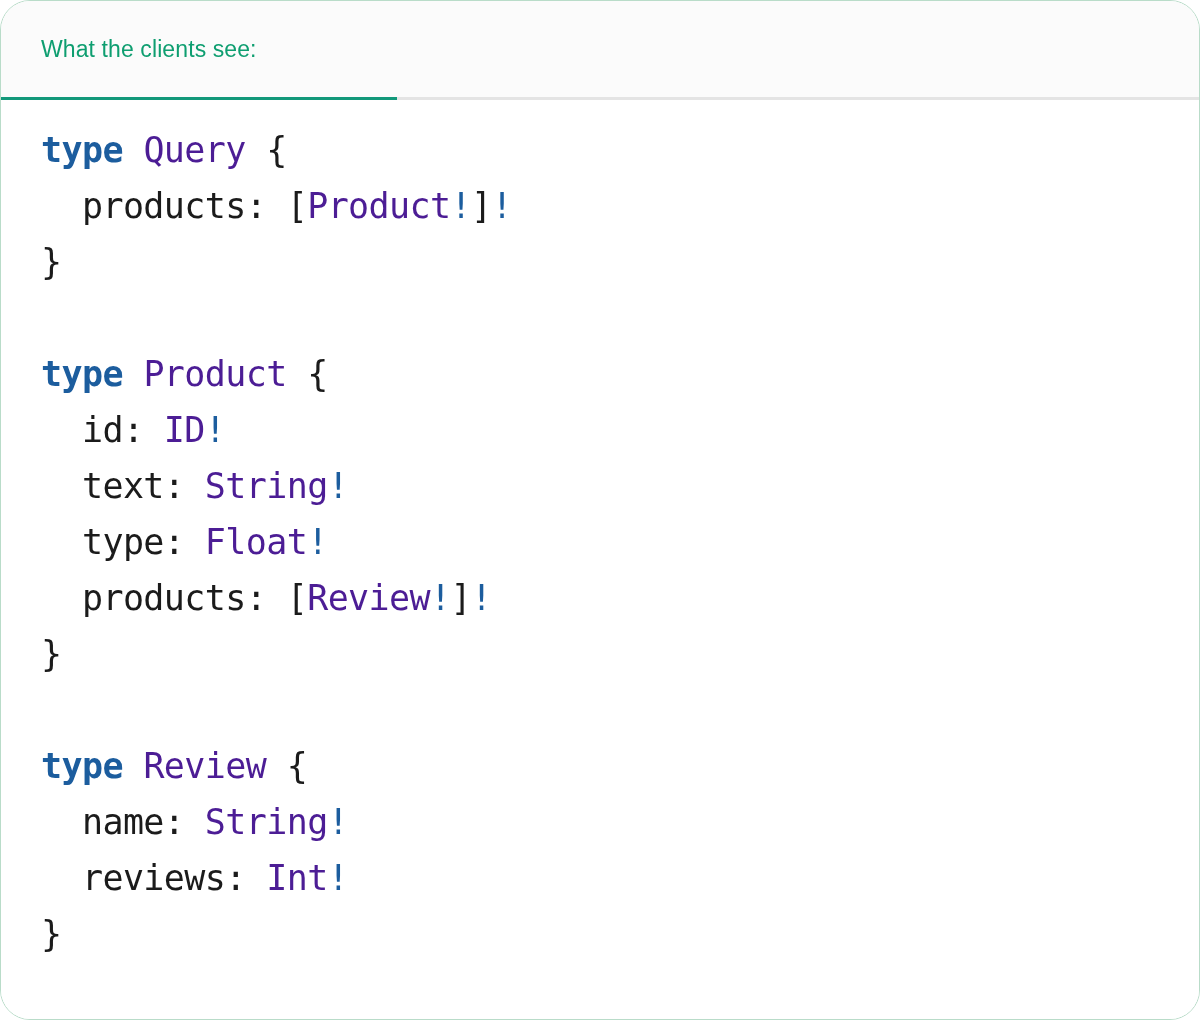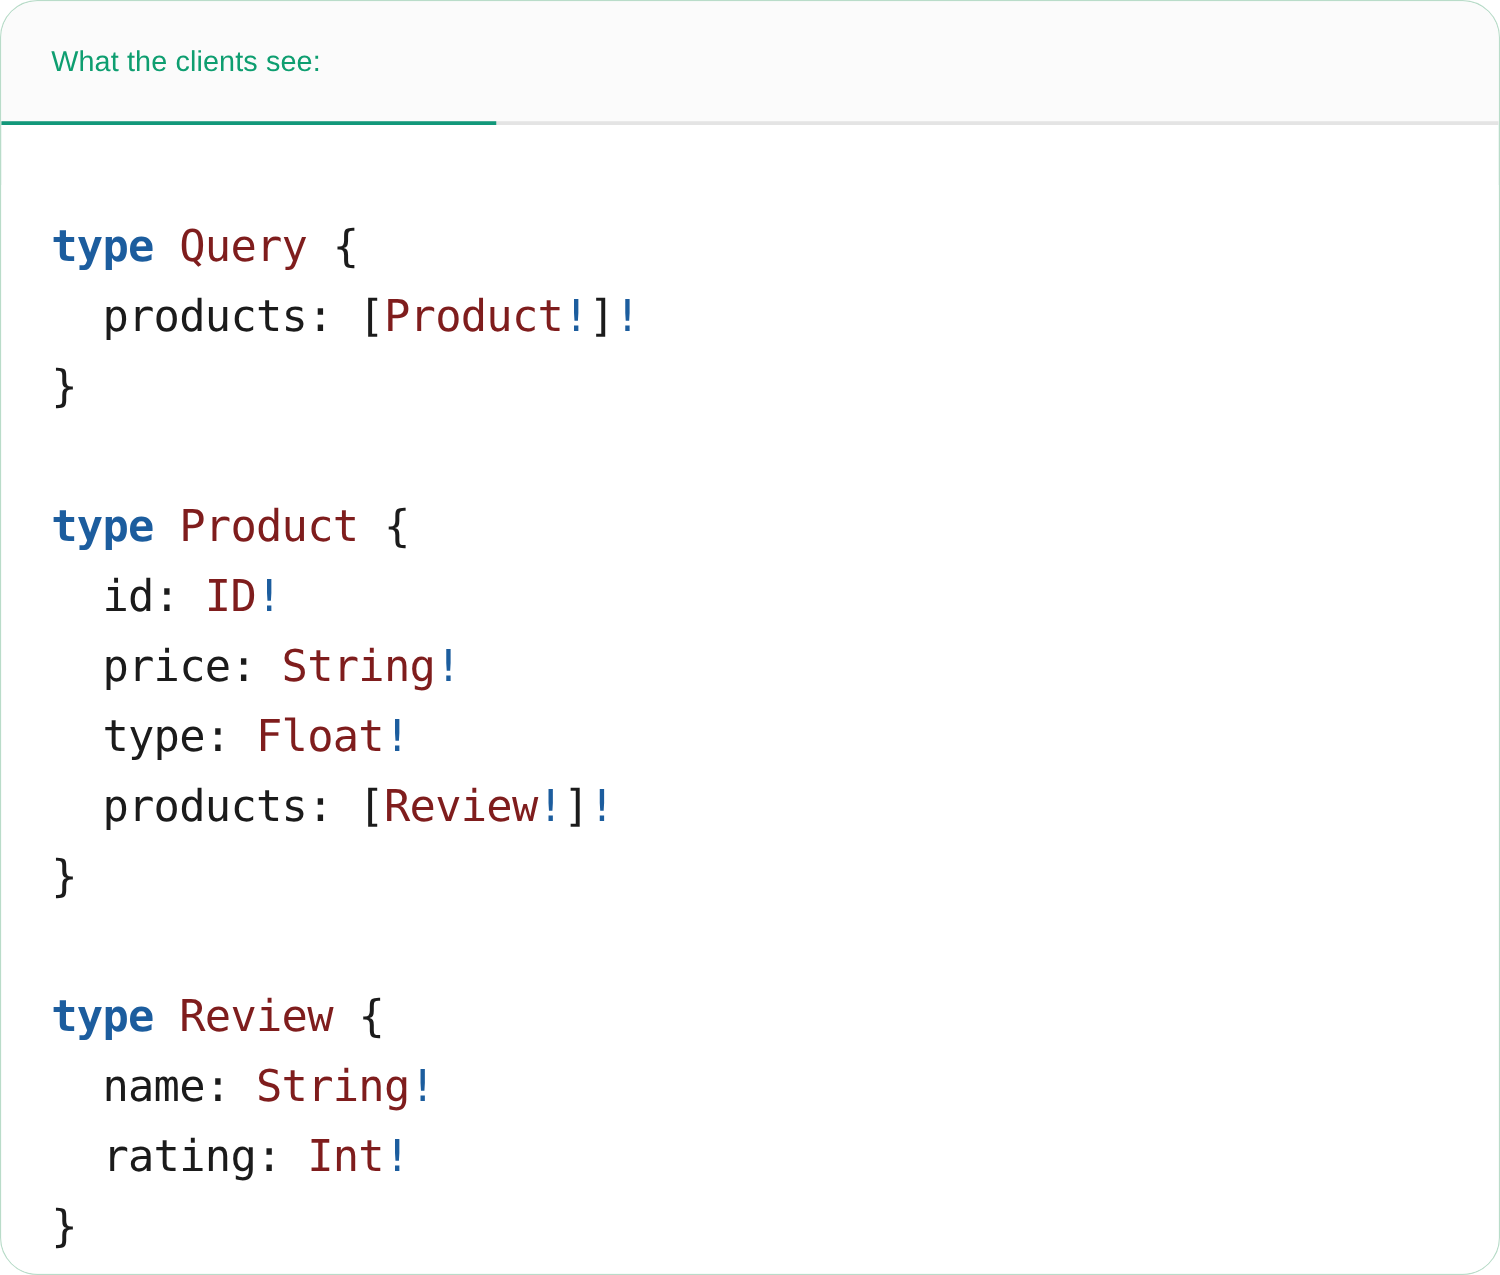--- a/index.html
+++ b/index.html
@@ -20,21 +20,20 @@
     position: relative;
     box-sizing: border-box;
     width: 1200px;
     height: 1020px;
     background: #ffffff;
     border: 1px solid #b9dcc9;
     border-radius: 30px;
     overflow: hidden;
     display: flex;
     flex-direction: column;
-    gap: 48px;
   }
 
   
   .tabbar {
     position: relative;
     flex: 0 0 auto;
     height: 99px;
     background: #fbfbfb;
     border-bottom: 3px solid #e4e4e4;
     box-sizing: border-box;
@@ -89,21 +88,21 @@
     letter-spacing: -0.6px;
   }
 
   .code-line {
     white-space: pre;
     min-height: 56px;
   }
 
   
   .tok-kw    { color: #1c5d9e; font-weight: bold; }
-  .tok-type  { color: #7f1d1d; }
+  .tok-type  { color: #4c1d95; }
   .tok-bang  { color: #1c5d9e; }
   .tok-punct { color: #1b1b1b; }
   .tok-field { color: #1b1b1b; }
   .tok-plain { color: #1b1b1b; }
 </style>
 </head>
 <body>
 
 <div class="card">
 
@@ -114,24 +113,24 @@
     </div>
   </div>
 
   <div class="code-area">
     <pre class="code-block" id="code-block"><span class="code-line"><span class="tok-kw">type</span><span class="tok-plain"> </span><span class="tok-type">Query</span><span class="tok-plain"> </span><span class="tok-punct">{</span></span>
 <span class="code-line"><span class="tok-plain">  </span><span class="tok-field">products</span><span class="tok-punct">: </span><span class="tok-punct">[</span><span class="tok-type">Product</span><span class="tok-bang">!</span><span class="tok-punct">]</span><span class="tok-bang">!</span></span>
 <span class="code-line"><span class="tok-punct">}</span></span>
 <span class="code-line"></span>
 <span class="code-line"><span class="tok-kw">type</span><span class="tok-plain"> </span><span class="tok-type">Product</span><span class="tok-plain"> </span><span class="tok-punct">{</span></span>
 <span class="code-line"><span class="tok-plain">  </span><span class="tok-field">id</span><span class="tok-punct">: </span><span class="tok-type">ID</span><span class="tok-bang">!</span></span>
-<span class="code-line"><span class="tok-plain">  </span><span class="tok-field">price</span><span class="tok-punct">: </span><span class="tok-type">String</span><span class="tok-bang">!</span></span>
+<span class="code-line"><span class="tok-plain">  </span><span class="tok-field">text</span><span class="tok-punct">: </span><span class="tok-type">String</span><span class="tok-bang">!</span></span>
 <span class="code-line"><span class="tok-plain">  </span><span class="tok-field">type</span><span class="tok-punct">: </span><span class="tok-type">Float</span><span class="tok-bang">!</span></span>
 <span class="code-line"><span class="tok-plain">  </span><span class="tok-field">products</span><span class="tok-punct">: </span><span class="tok-punct">[</span><span class="tok-type">Review</span><span class="tok-bang">!</span><span class="tok-punct">]</span><span class="tok-bang">!</span></span>
 <span class="code-line"><span class="tok-punct">}</span></span>
 <span class="code-line"></span>
 <span class="code-line"><span class="tok-kw">type</span><span class="tok-plain"> </span><span class="tok-type">Review</span><span class="tok-plain"> </span><span class="tok-punct">{</span></span>
 <span class="code-line"><span class="tok-plain">  </span><span class="tok-field">name</span><span class="tok-punct">: </span><span class="tok-type">String</span><span class="tok-bang">!</span></span>
-<span class="code-line"><span class="tok-plain">  </span><span class="tok-field">rating</span><span class="tok-punct">: </span><span class="tok-type">Int</span><span class="tok-bang">!</span></span>
+<span class="code-line"><span class="tok-plain">  </span><span class="tok-field">reviews</span><span class="tok-punct">: </span><span class="tok-type">Int</span><span class="tok-bang">!</span></span>
 <span class="code-line"><span class="tok-punct">}</span></span></pre>
   </div>
 
 </div>
 
 </body></html>

